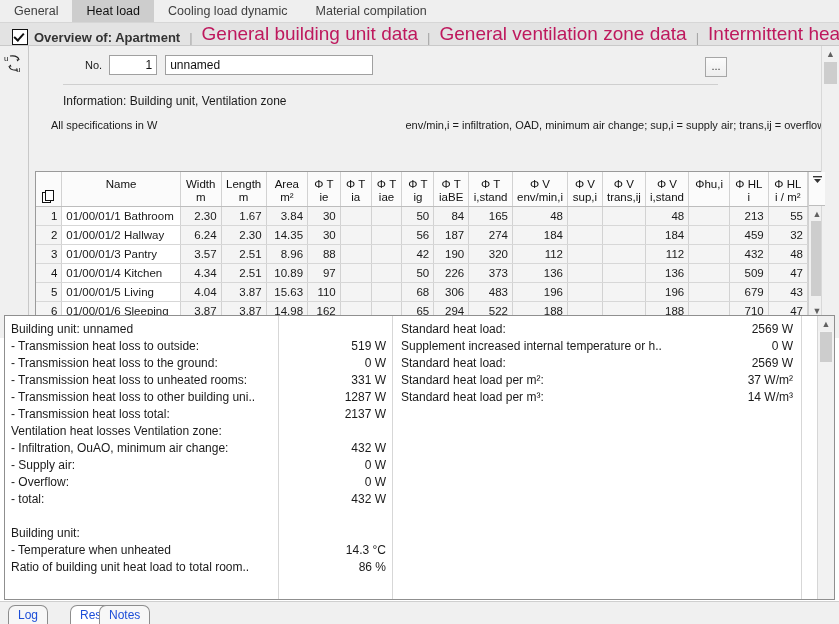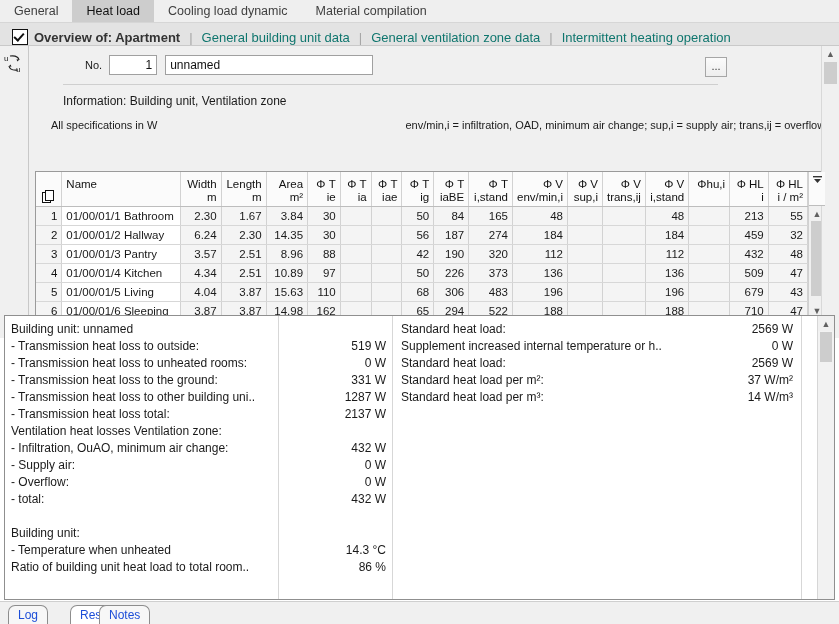--- a/index.html
+++ b/index.html
@@ -67,22 +67,22 @@
     font-size: 13px;
     color: #333;
     white-space: nowrap;
   }
   .sec-sep {
     color: #a5a5a5;
     padding: 0 9px;
     font-size: 13px;
   }
   .sec-link {
-    color: #0f766e;
-    font-size: 13px;
+    color: #be185d;
+    font-size: 19px;
     white-space: nowrap;
     cursor: default;
   }
 
   
   .work-area {
     position: relative;
     height: 292px;
     background: #f0f0f0;
     display: flex;
@@ -194,20 +194,21 @@
     white-space: nowrap;
   }
   table.grid thead th {
     background: #fbfbfb;
     vertical-align: bottom;
     height: 34px;
     font-weight: normal;
     color: #111;
     border-bottom: 1px solid #bdbdbd;
     padding-bottom: 2px;
+    text-align: center;
   }
   .th2 { display: block; line-height: 13px; }
   .th-r { text-align: right; }
   .th-l { text-align: left; }
   td.c-num  { text-align: right; background: #f4f4f4; }
   td.c-idx  { text-align: right; background: #f4f4f4; color:#111; }
   td.c-name { text-align: left;  background: #ffffff; }
   td.c-blank{ background: #f4f4f4; }
   .hdr-copy-ic { display:block; margin: 0 auto; }
 
@@ -639,22 +640,22 @@
     <div class="sb-arrow" style="width:17px">▲</div>
     <div class="pv-thumb"></div>
     <div class="sb-arrow" style="width:17px;position:absolute;bottom:0;left:0">▼</div>
   </div>
 </div>
 
 <div class="results-panel">
   <div class="res-col res-col-a" id="resLeftLabels">
       <div class="res-line">Building unit: unnamed</div>
       <div class="res-line">- Transmission heat loss to outside:</div>
+      <div class="res-line">- Transmission heat loss to the ground:</div>
       <div class="res-line">- Transmission heat loss to unheated rooms:</div>
-      <div class="res-line">- Transmission heat loss to the ground:</div>
       <div class="res-line">- Transmission heat loss to other building uni..</div>
       <div class="res-line">- Transmission heat loss total:</div>
       <div class="res-line">Ventilation heat losses Ventilation zone:</div>
       <div class="res-line">- Infiltration, OuAO, minimum air change:</div>
       <div class="res-line">- Supply air:</div>
       <div class="res-line">- Overflow:</div>
       <div class="res-line">- total:</div>
       <div class="res-line res-gap"></div>
       <div class="res-line">Building unit:</div>
       <div class="res-line">- Temperature when unheated</div>

